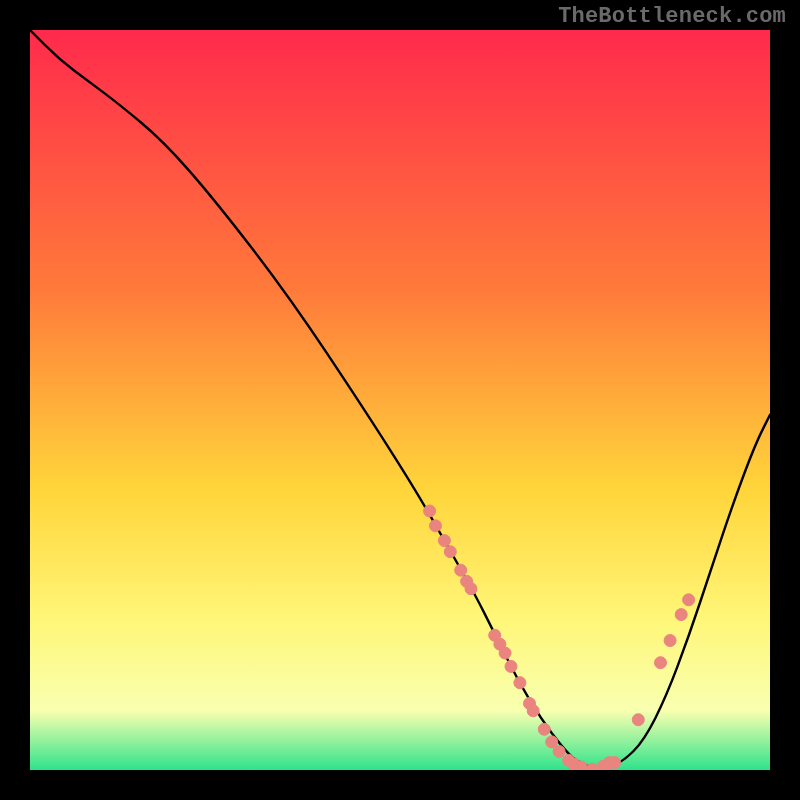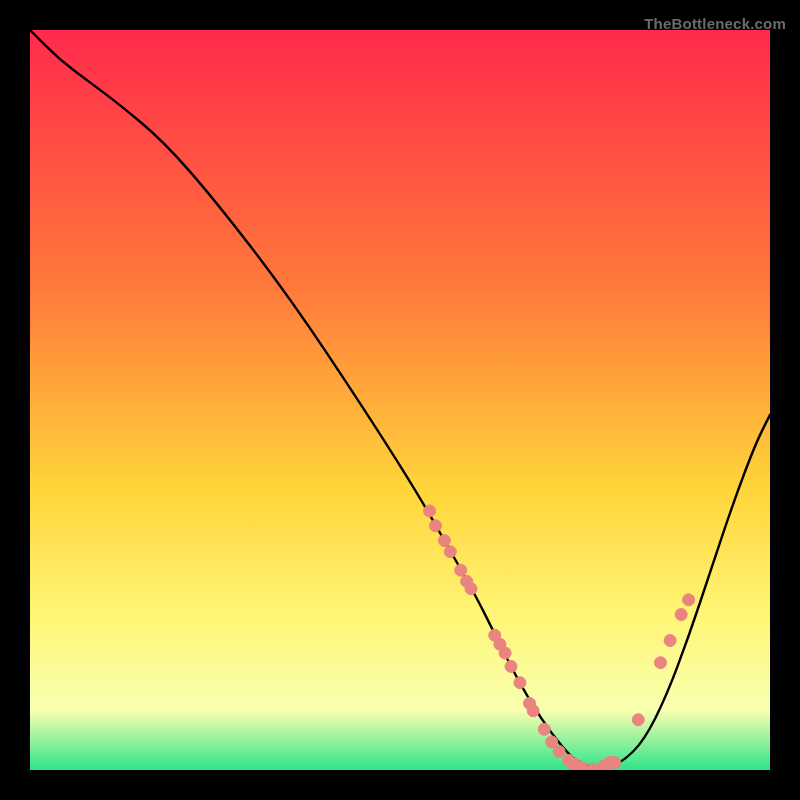--- a/index.html
+++ b/index.html
@@ -11,24 +11,24 @@
     overflow: hidden;
   }
   .outer {
     width: 800px;
     height: 800px;
     background: #000;
     position: relative;
   }
   .watermark {
     position: absolute;
-    top: 15px;
+    top: 4px;
     right: 14px;
-    font-family: Liberation Sans, sans-serif;
-    font-size: 15px;
+    font-family: Liberation Mono, monospace;
+    font-size: 22px;
     font-weight: bold;
     color: #6a6a6a;
     letter-spacing: 0.2px;
   }
   .plot {
     position: absolute;
     left: 30px;
     top: 30px;
     width: 740px;
     height: 740px;

